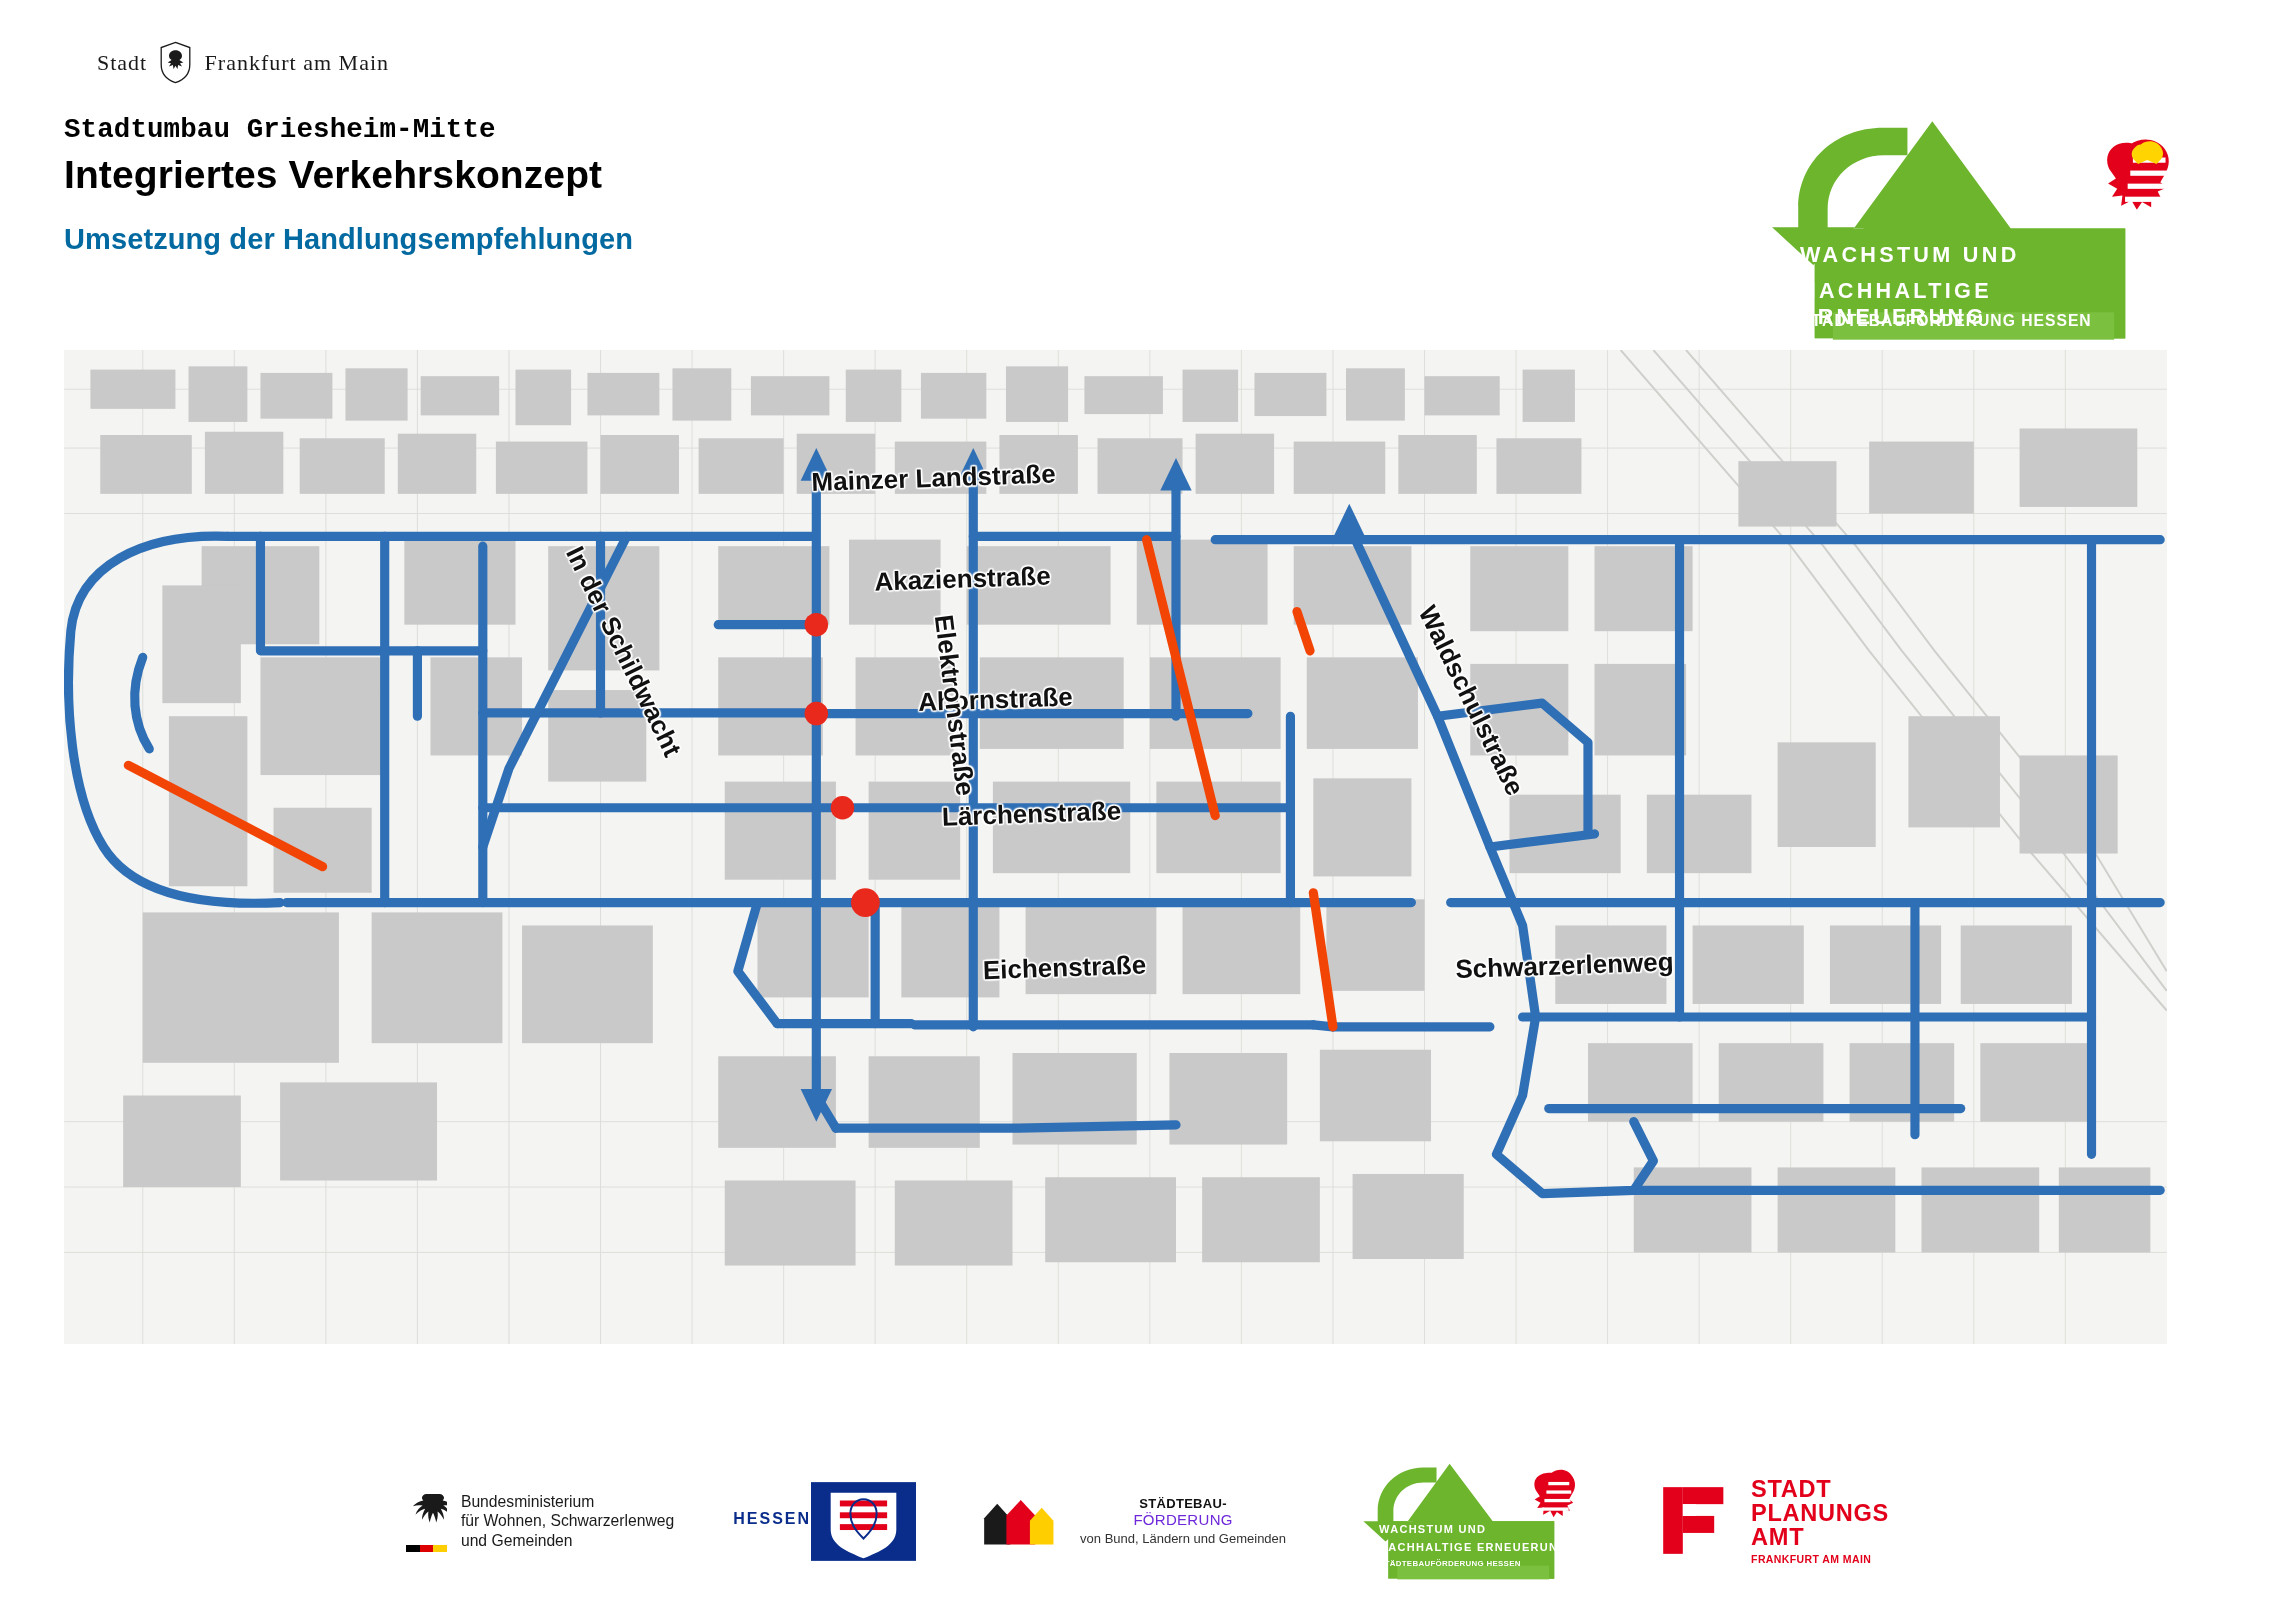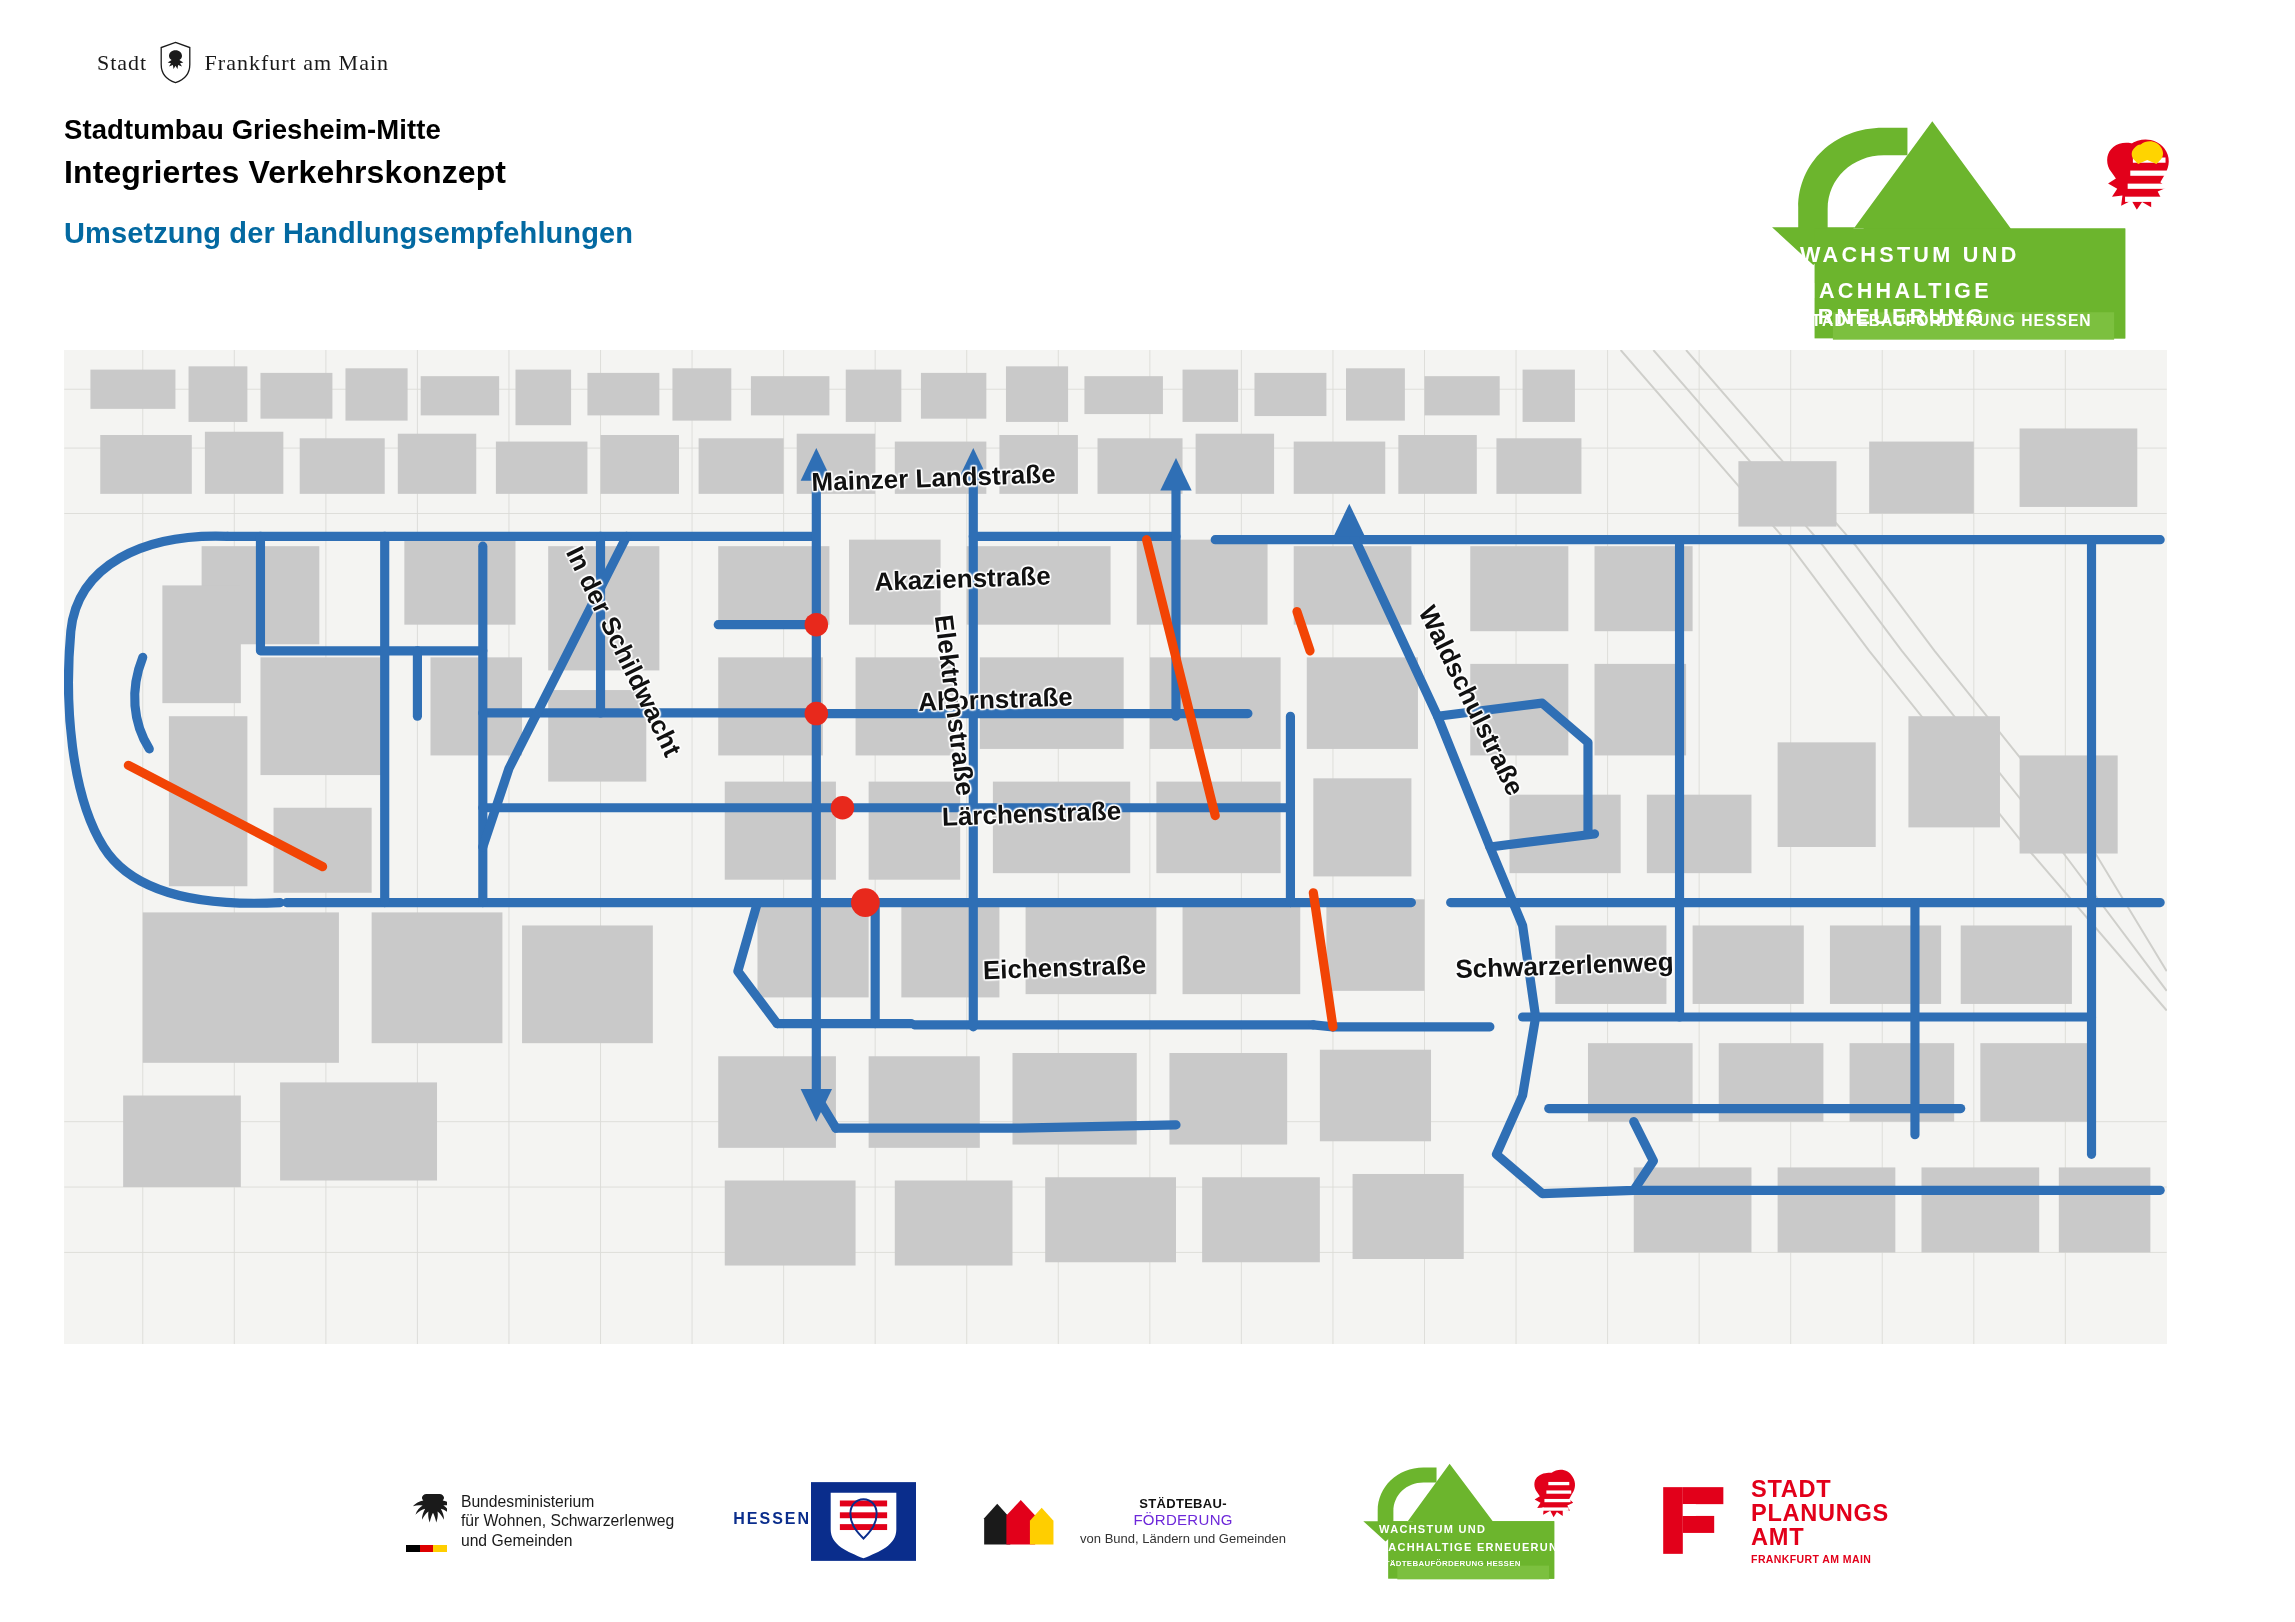--- a/index.html
+++ b/index.html
@@ -43,23 +43,24 @@
     left: 64px;
     top: 114px;
     width: 1570px;
   }
   #title-block .subtitle {
     font-size: 27.5px;
     font-weight: bold;
     color: #000;
     letter-spacing: 0.1px;
     margin-bottom: 7.9px;
+    font-family: Liberation Mono, monospace;
   }
   #title-block .title-1 {
-    font-size: 32px;
+    font-size: 39px;
     font-weight: bold;
     color: #000;
     letter-spacing: 0.1px;
     margin-bottom: 26px;
   }
   #title-block .title-2 {
     font-size: 29px;
     font-weight: bold;
     color: #0369a1;
     letter-spacing: 0.1px;

